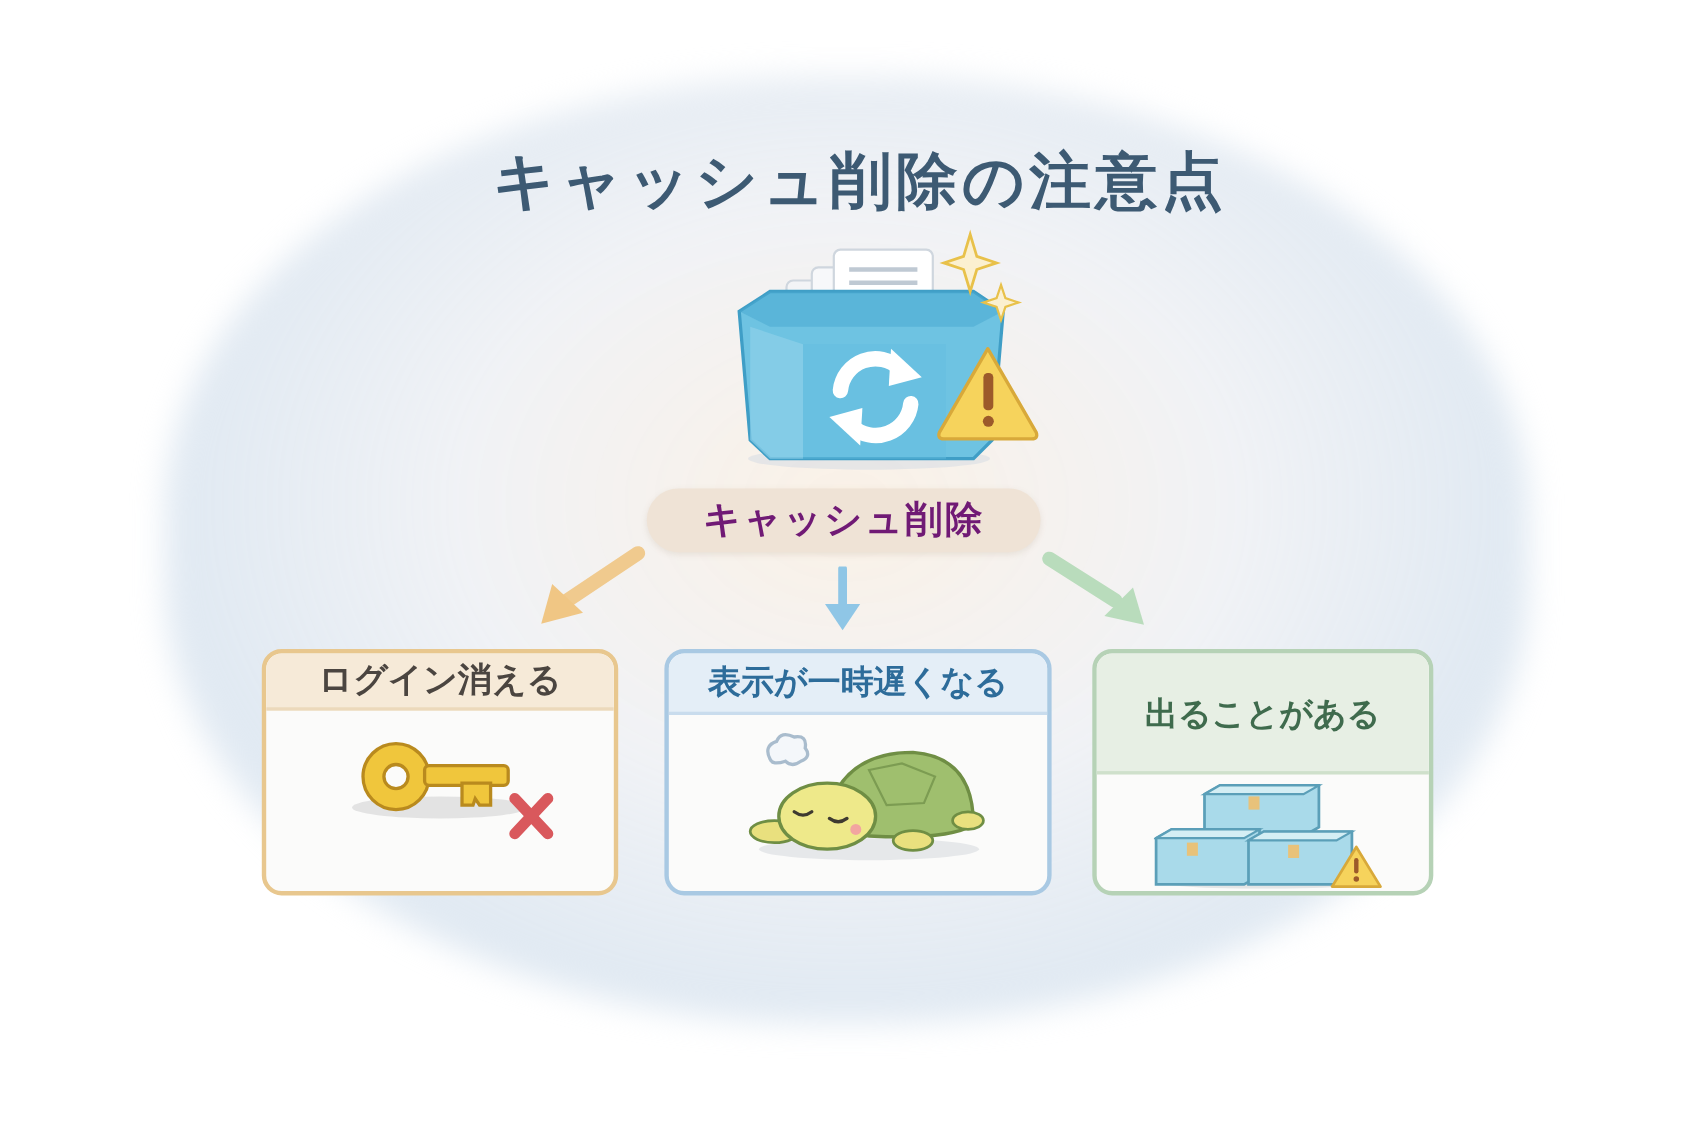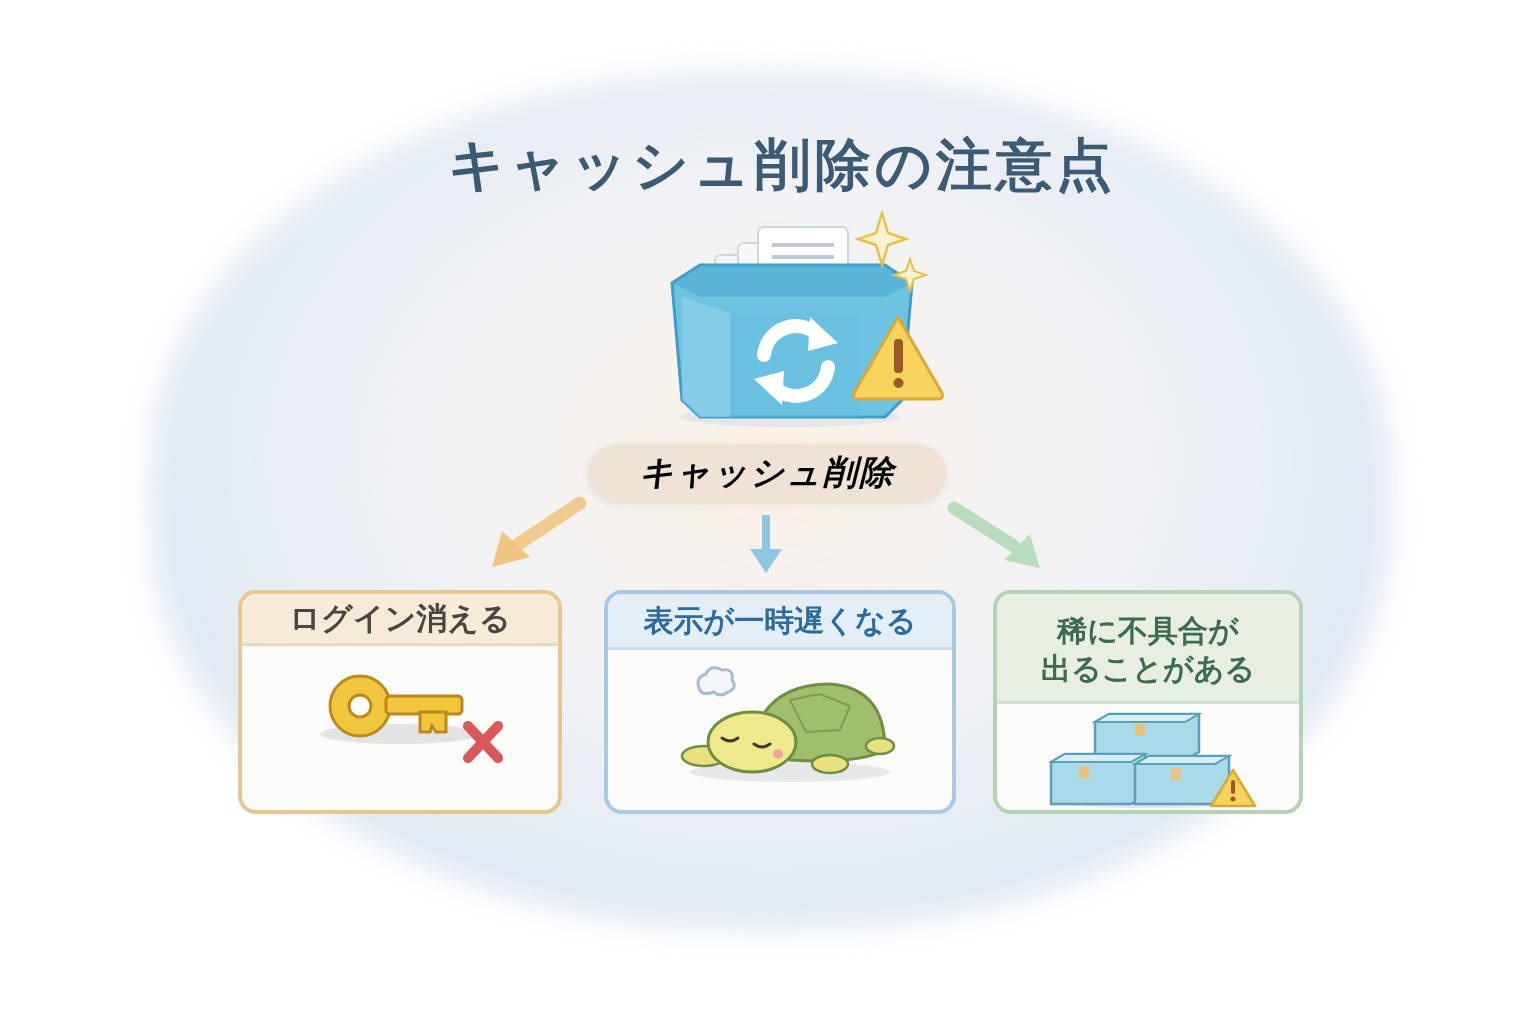--- a/index.html
+++ b/index.html
@@ -18,23 +18,22 @@
   }
   .title {
     position: absolute; left: 0; right: 0; top: 128px; text-align: center;
     font-size: 56px; font-weight: bold; color: #3d5a73; letter-spacing: 4px; margin-left: 28px;
   }
   .hero { position: absolute; left: 660px; top: 205px; width: 290px; height: 230px; }
   .pill {
     position: absolute; left: 588px; top: 444px; width: 358px; height: 58px;
     border-radius: 30px; background: #efe3d6;
     display: flex; align-items: center; justify-content: center;
-    font-size: 34px; font-weight: bold; color: #000000; letter-spacing: 2px;
+    font-size: 34px; font-weight: bold; color: #701a75; letter-spacing: 2px;
     box-shadow: 0 2px 6px rgba(150,120,90,0.15);
-    font-style: italic;
   }
   .arrow { position: absolute; }
   .card {
     position: absolute; top: 590px; height: 224px; border-radius: 18px;
     background: #fbfbfa; overflow: hidden; box-sizing: border-box;
   }
   .card-head {
     display: flex; align-items: center; justify-content: center; text-align: center;
     font-weight: bold; box-sizing: border-box; line-height: 1.25;
   }
@@ -136,21 +135,20 @@
       <path d="M42,78 q8,6 16,0" fill="none" stroke="#3e3a30" stroke-width="3" stroke-linecap="round"></path>
       <path d="M74,84 q8,6 16,0" fill="none" stroke="#3e3a30" stroke-width="3" stroke-linecap="round"></path>
       <circle cx="98" cy="94" r="5" fill="#f2a5a0"></circle>
     </svg>
   </div>
 </div>
 
 <div class="card card-bug">
   <div class="card-head">
     <div>
-      <div>稀に不具合が</div>
       <div>出ることがある</div>
     </div>
   </div>
   <div class="card-body" style="height:108px">
     <svg style="position:absolute;left:52px;top:8px" width="210" height="96" viewBox="0 0 210 96">
       <ellipse cx="100" cy="90" rx="96" ry="6" fill="#e4e6e6"></ellipse>
       <g>
         <polygon points="46,10 60,2 150,2 150,40 136,48 46,48" fill="#a9daea" stroke="#5b9fb8" stroke-width="2.5"></polygon>
         <polygon points="46,10 60,2 150,2 136,10" fill="#d4eef4" stroke="#5b9fb8" stroke-width="2"></polygon>
         <rect x="86" y="12" width="10" height="12" fill="#e8c27a"></rect>

